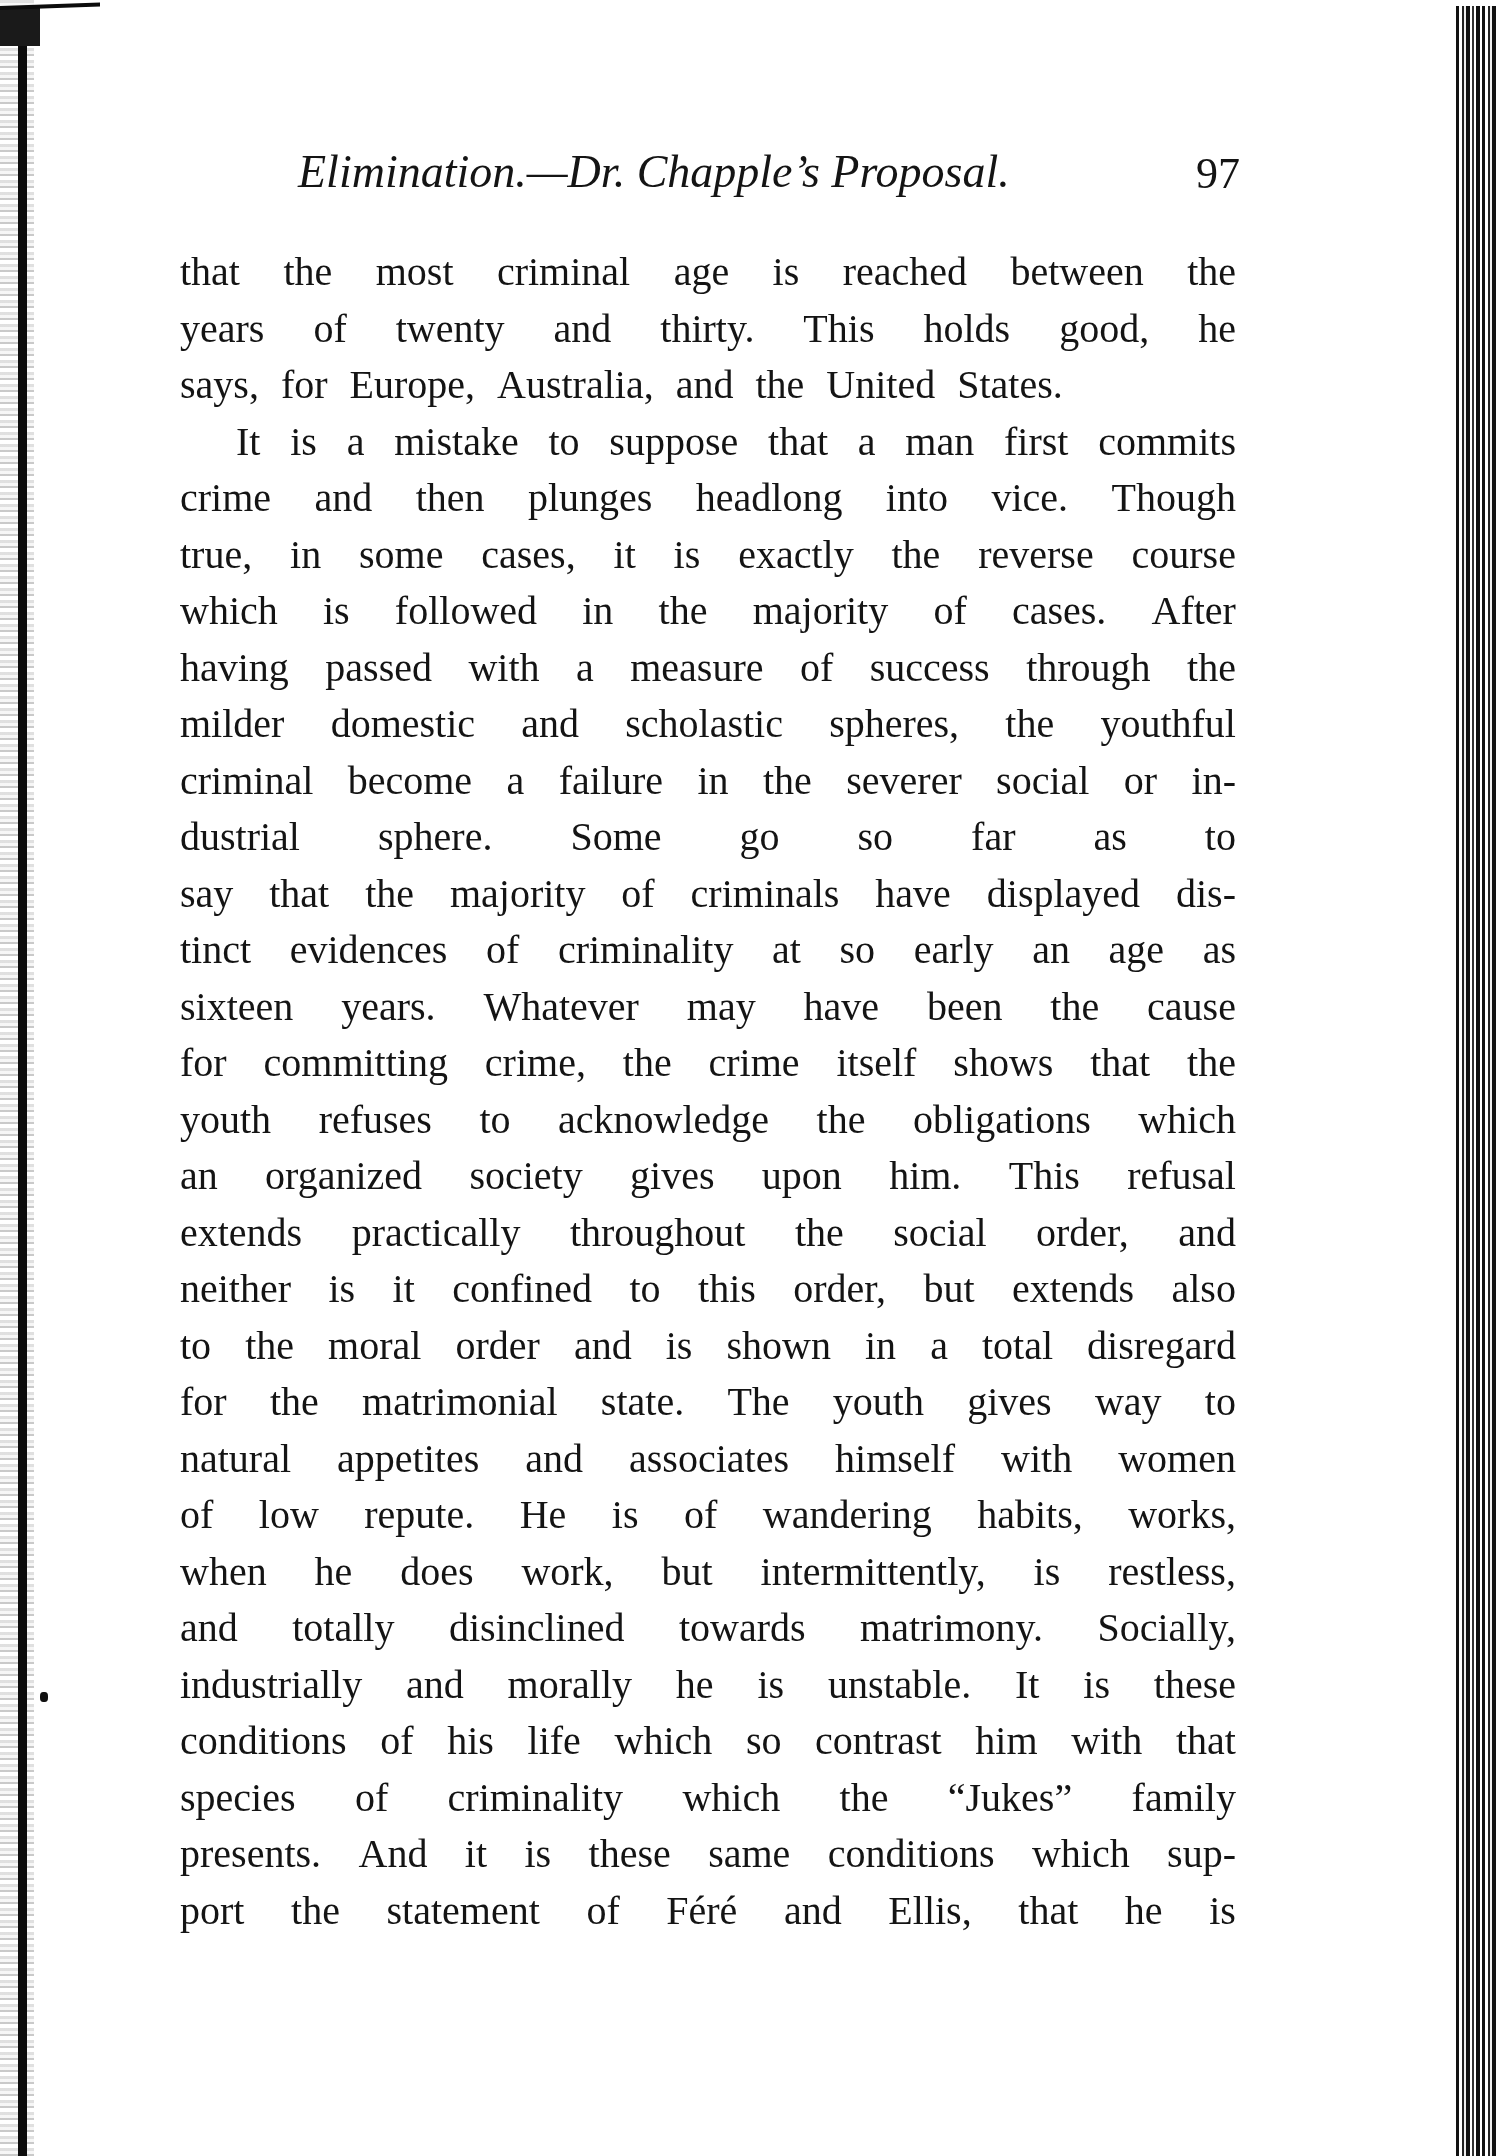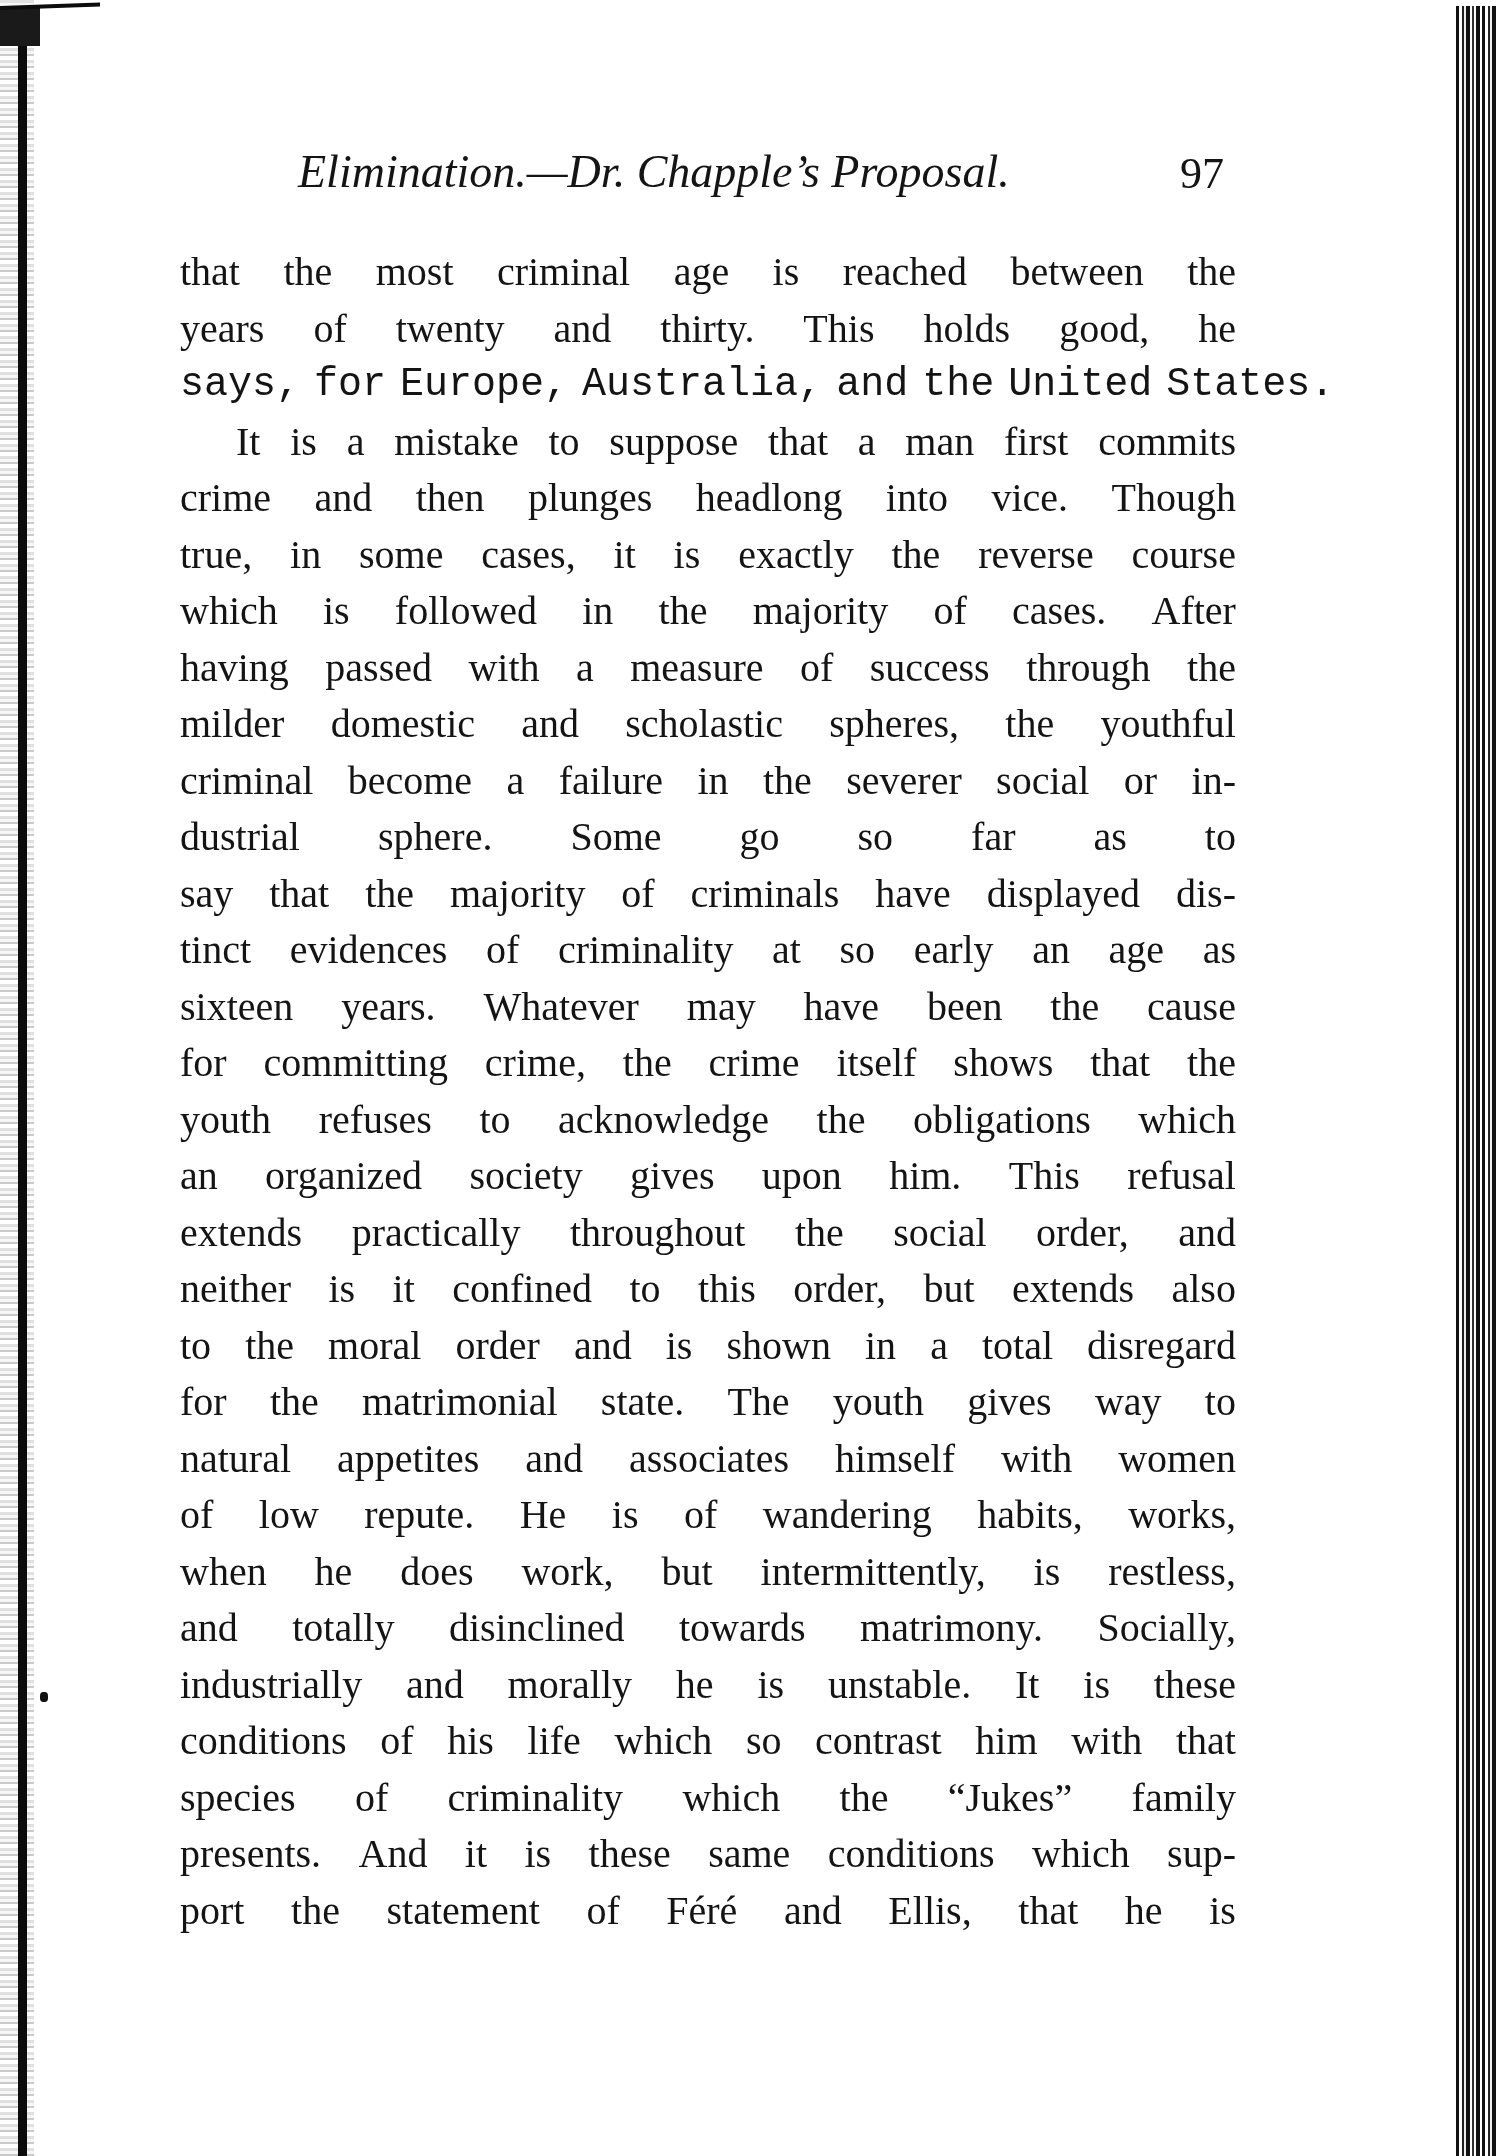--- a/index.html
+++ b/index.html
@@ -19,28 +19,28 @@
     .right-edge {
       position: absolute; right: 0; top: 6px; width: 44px; height: 2150px;
       background: repeating-linear-gradient(90deg, #ffffff 0 2px, #111 2px 5px, #ffffff 5px 8px, #222 8px 10px, #eee 10px 12px, #111 12px 16px, #fff 16px 18px, #333 18px 20px, #fff 20px 22px, #111 22px 26px);
     }
     .bullet-mark { position: absolute; left: 40px; top: 1692px; width: 8px; height: 10px; background: #111; border-radius: 40%; }
     .running-head {
       position: absolute; left: 280px; top: 142px; width: 960px; height: 60px;
       font-size: 46px; font-style: italic; line-height: 60px;
     }
     .running-head .title { position: absolute; left: 18px; top: 0; }
-    .running-head .page-no { position: absolute; right: 16px; top: 2px; font-style: normal; font-size: 44px; margin-left: 40px; }
+    .running-head .page-no { position: absolute; right: 0; top: 2px; font-style: normal; font-size: 44px; margin-left: 40px; }
     .body-text { position: absolute; left: 180px; top: 244px; width: 1056px; }
     .line {
       height: 56.5px; line-height: 56.5px; font-size: 40px;
       text-align: justify; text-align-last: justify; white-space: nowrap;
       display: flex; justify-content: space-between; align-items: flex-end;
     }
-    .line.last { text-align-last: left; justify-content: flex-start; gap: 14px; font-family: Liberation Mono, monospace; }
+    .line.last { text-align-last: left; justify-content: flex-start; gap: 22px; }
     .line.indent { padding-left: 56px; }
     .line span.w { display: inline-block; }
   </style>
 </head>
 <body>
 
 <div class="left-binding"></div>
 <div class="left-rule"></div>
 <div class="top-corner2"></div>
 <div class="top-corner"></div>

